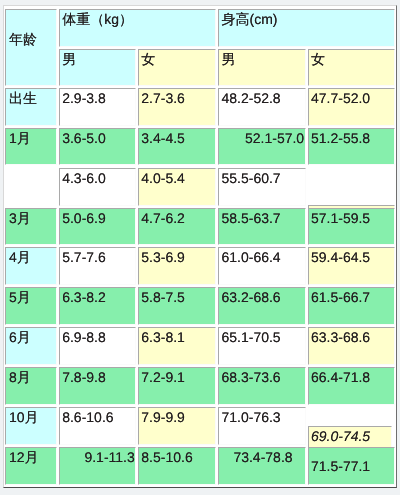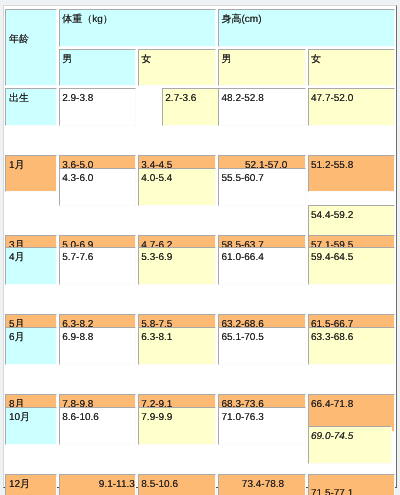--- a/index.html
+++ b/index.html
@@ -25,55 +25,55 @@
     box-sizing:border-box;
   }
   
   .cell{
     position:absolute;
     box-sizing:border-box;
     border-top:1px solid #a9a9a9;
     border-left:1px solid #a9a9a9;
     border-right:1px solid #fbfbfb;
     border-bottom:1px solid #fbfbfb;
-    font-size:10px;
+    font-size:14px;
     line-height:11px;
     color:#231f20;
     text-shadow:0 0 0.35px rgba(35,31,32,0.85);
     padding-left:2.5px;
     padding-top:4px;
     white-space:nowrap;
     overflow:hidden;
     -webkit-mask-image:linear-gradient(#000,#000);
     mask-image:linear-gradient(#000,#000);
   }
   .cell.mid{display:flex;align-items:center;padding-top:0;}
   .cell.agecell{display:flex;align-items:center;padding-top:0;padding-bottom:15px;}
   .c-cyan{background:#ccffff;}
   .c-yellow{background:#ffffcc;}
-  .c-pink{background:#fdba74;margin-top:27px;}
+  .c-pink{background:#86efac;}
   .c-white{background:#ffffff;}
 </style>
 </head>
 <body>
 
 <div id="stage">
   <div class="frame" id="frame">
 
     <div class="cell c-cyan cjk agecell" style="left: 1.4px; top: 2.7px; width: 51.3px; height: 77.3px;">年龄</div>
     <div class="cell c-cyan cjk" style="left: 54.7px; top: 2.7px; width: 157.3px; height: 38.3px;">体重（kg）</div>
     <div class="cell c-cyan cjk" style="left: 214px; top: 2.7px; width: 177.3px; height: 38.3px;">身高(cm)</div>
     <div class="cell c-cyan cjk" style="left: 54.7px; top: 43px; width: 77.1px; height: 37px;">男</div>
     <div class="cell c-yellow cjk" style="left: 133.8px; top: 43px; width: 78.2px; height: 37px;">女</div>
     <div class="cell c-yellow cjk" style="left: 214px; top: 43px; width: 87.5px; height: 37px;">男</div>
     <div class="cell c-yellow cjk" style="left: 303.5px; top: 43px; width: 87.8px; height: 37px;">女</div>
 
     <div class="cell c-cyan cjk" style="left: 1.4px; top: 82px; width: 51.3px; height: 37.6px;">出生</div>
     <div class="cell c-white" style="left: 54.7px; top: 82px; width: 77.1px; height: 37.6px;">2.9-3.8</div>
-    <div class="cell c-yellow" style="left: 133.8px; top: 82px; width: 78.2px; height: 37.6px; margin-left: 24px;">2.7-3.6</div>
+    <div class="cell c-yellow" style="left: 133.8px; top: 82px; width: 78.2px; height: 37.6px;">2.7-3.6</div>
     <div class="cell c-white" style="left: 214px; top: 82px; width: 87.5px; height: 37.6px;">48.2-52.8</div>
     <div class="cell c-yellow" style="left: 303.5px; top: 82px; width: 87.8px; height: 37.6px;">47.7-52.0</div>
 
     <div class="cell c-pink cjk" style="left: 1.4px; top: 121.6px; width: 51.3px; height: 37.9px;">1月</div>
     <div class="cell c-pink" style="left: 54.7px; top: 121.6px; width: 77.1px; height: 37.9px;">3.6-5.0</div>
     <div class="cell c-pink" style="left: 133.8px; top: 121.6px; width: 78.2px; height: 37.9px;">3.4-4.5</div>
     <div class="cell c-pink" style="left: 214px; top: 121.6px; width: 87.5px; height: 37.9px; padding-left: 26px;">52.1-57.0</div>
     <div class="cell c-pink" style="left: 303.5px; top: 121.6px; width: 87.8px; height: 37.9px;">51.2-55.8</div>
 
     <div class="cell c-white" style="left: 54.7px; top: 161.5px; width: 77.1px; height: 38px;">4.3-6.0</div>

